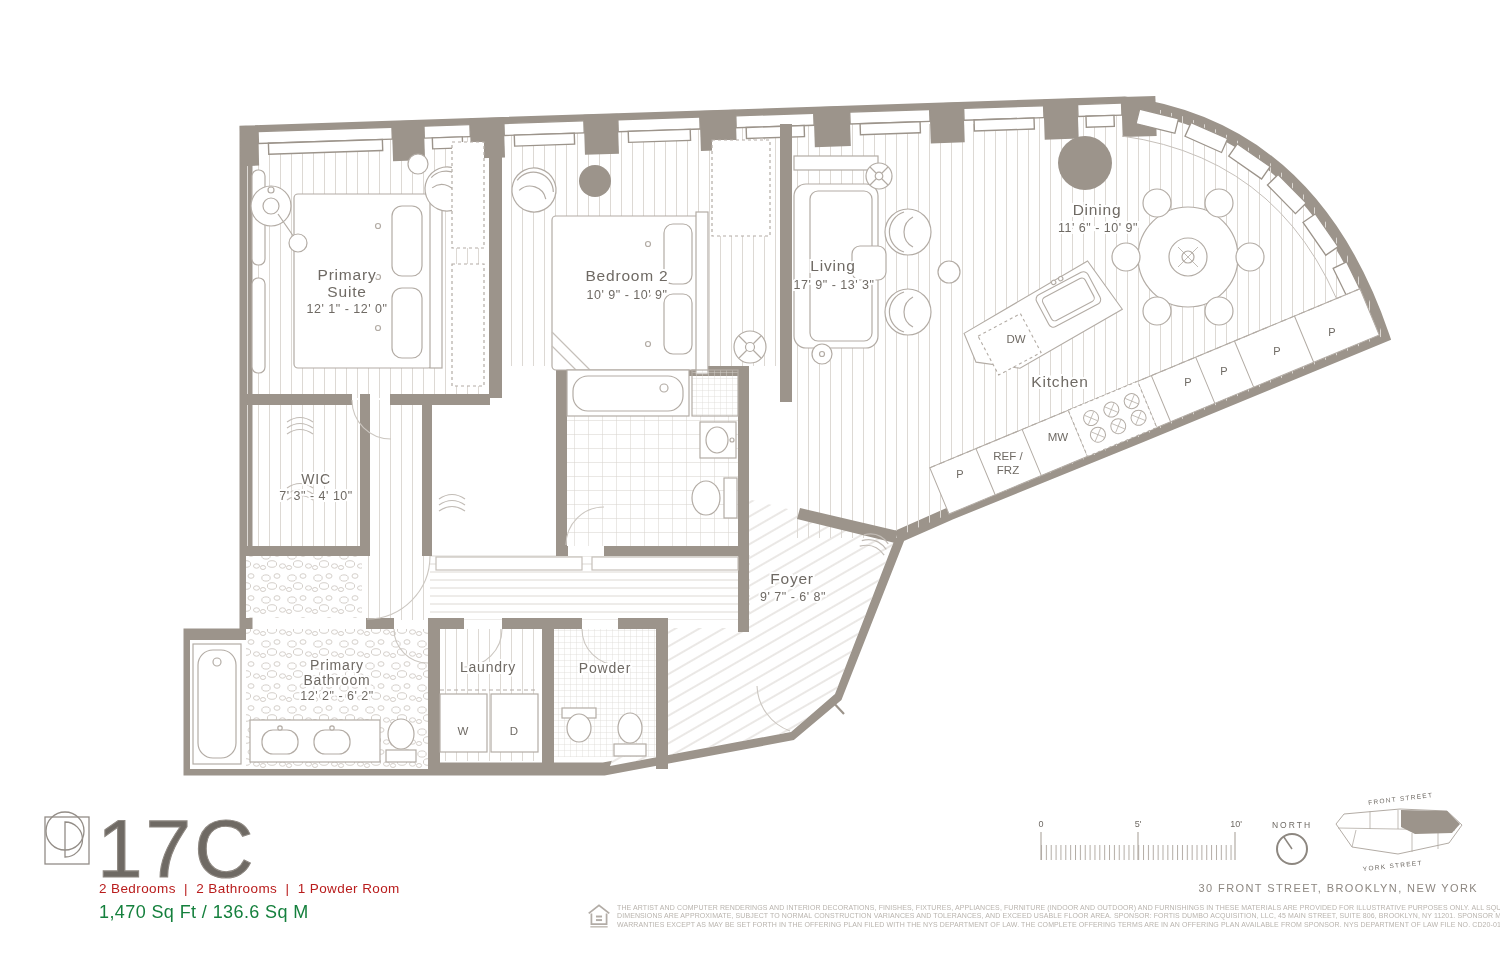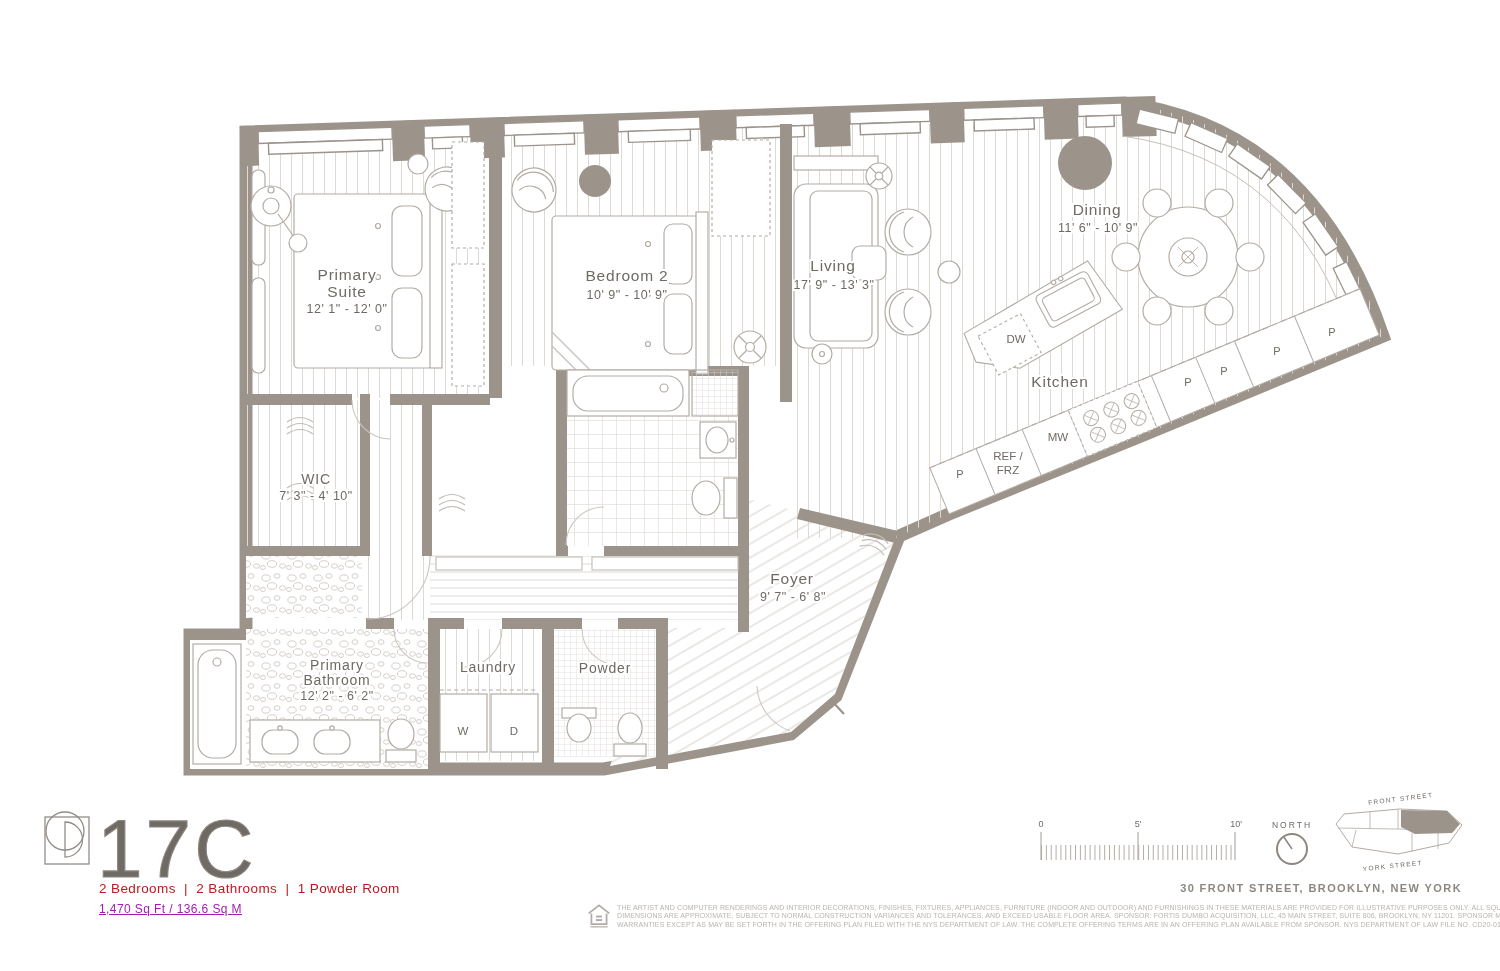--- a/index.html
+++ b/index.html
@@ -3,22 +3,22 @@
 <meta charset="utf-8">
 <style>
   html,body{margin:0;padding:0;background:#fff;}
   #sheet{position:relative;width:1500px;height:971px;background:#fff;overflow:hidden;
          font-family:"Liberation Sans",sans-serif;}
   #plan-svg{position:absolute;left:0;top:0;}
   svg{font-family:"Liberation Sans",sans-serif;}
   svg text{fill:#6f6a64;}
   .abs{position:absolute;}
   .summary{left:99px;top:881px;font-size:13.5px;color:#b91c1c;letter-spacing:.4px;white-space:pre;}
-  .area{left:99px;top:902px;font-size:12px;color:#a21caf;letter-spacing:.4px;white-space:pre;text-decoration:underline;}
-  .address{right:38px;top:882px;font-size:11px;font-weight:700;color:#8d8781;letter-spacing:1.4px;white-space:nowrap;}
+  .area{left:99px;top:902px;font-size:18px;color:#15803d;letter-spacing:.4px;white-space:pre;}
+  .address{right:22px;top:882px;font-size:11px;font-weight:400;color:#8d8781;letter-spacing:1.4px;white-space:nowrap;}
   .disclaimer{left:617px;top:904px;width:850px;color:#b9b4ae;}
   .disclaimer div{font-size:7px;line-height:8.3px;white-space:nowrap;letter-spacing:.1px;}
   .house-icon{left:586px;top:902px;}
 </style>
 </head>
 <body>
 
 <div id="sheet">
 
 <svg id="plan-svg" width="1500" height="971" viewBox="0 0 1500 971">

